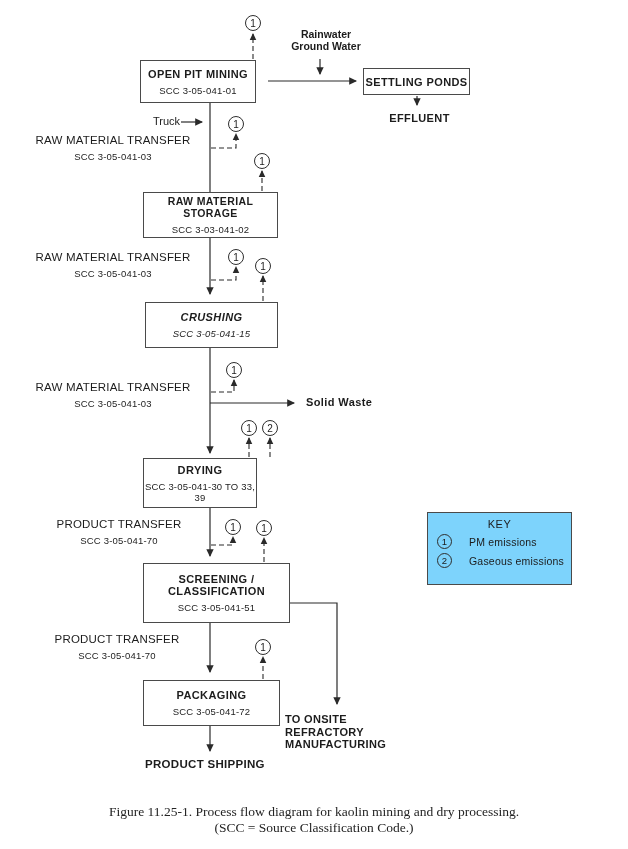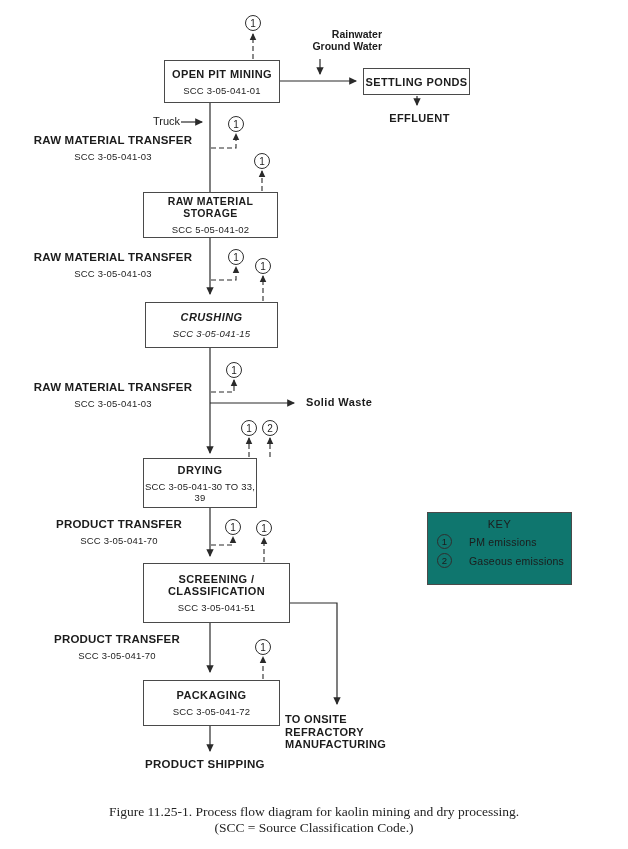--- a/index.html
+++ b/index.html
@@ -14,29 +14,29 @@
     display:flex;flex-direction:column;align-items:center;justify-content:center;
     text-align:center;box-sizing:border-box;
   }
   .box-title{font-weight:bold;font-size:11px;letter-spacing:.4px;line-height:12px;}
   .box-scc{font-size:9.5px;margin-top:5px;letter-spacing:.2px;}
   .badge{
     position:absolute;width:16px;height:16px;border:1.2px solid #2e2e2e;border-radius:50%;
     background:#fff;font-size:10px;line-height:15px;text-align:center;box-sizing:border-box;
   }
   .side-label{position:absolute;text-align:center;}
-  .side-title{font-weight:bold;font-size:11.5px;letter-spacing:.2px;}
+  .side-title{font-weight:normal;font-size:11.5px;letter-spacing:.2px;}
   .side-scc{font-size:9.5px;margin-top:5px;letter-spacing:.2px;}
   .ann{position:absolute;}
-  .ann-sm{font-size:10.5px;font-weight:600;line-height:11.5px;text-align:right;}
+  .ann-sm{font-size:10.5px;font-weight:600;line-height:11.5px;text-align:center;}
   .ann-caps{font-size:11px;font-weight:600;letter-spacing:.4px;text-align:center;}
   .ann-bold{font-size:11px;font-weight:bold;letter-spacing:.3px;text-align:left;line-height:12.5px;}
   .key-box{
     position:absolute;left:427px;top:512px;width:145px;height:73px;
-    border:1.4px solid #4a4a4a;background:#0f766e;box-sizing:border-box;padding:5px 0 0 9px;
+    border:1.4px solid #4a4a4a;background:#7dd3fc;box-sizing:border-box;padding:5px 0 0 9px;
   }
   .key-title{text-align:center;font-size:11px;letter-spacing:.5px;margin-bottom:4px;margin-right:9px;}
   .key-item{display:flex;align-items:center;margin-top:4px;}
   .key-badge{
     width:15px;height:15px;border:1.2px solid #2e2e2e;border-radius:50%;flex:0 0 auto;
     font-size:9.5px;line-height:14px;text-align:center;box-sizing:border-box;margin-right:4px;
   }
   .key-label{font-size:10.5px;letter-spacing:.2px;padding-left:13px;}
   .caption{
     position:absolute;left:0;top:804px;width:628px;text-align:center;
@@ -88,32 +88,32 @@
   <div class="badge" style="left:254px;top:153px;">1</div>
   <div class="badge" style="left:228px;top:249px;">1</div>
   <div class="badge" style="left:255px;top:258px;">1</div>
   <div class="badge" style="left:226px;top:362px;">1</div>
   <div class="badge" style="left:241px;top:420px;">1</div>
   <div class="badge" style="left:262px;top:420px;">2</div>
   <div class="badge" style="left:225px;top:519px;">1</div>
   <div class="badge" style="left:256px;top:520px;">1</div>
   <div class="badge" style="left:255px;top:639px;">1</div>
 
-  <div class="box" style="left:164px;top:60px;width:116px;height:43px;">
+  <div class="box" style="left:140px;top:60px;width:116px;height:43px;">
     <div class="box-title">OPEN PIT MINING</div>
     <div class="box-scc">SCC 3-05-041-01</div>
   </div>
 
   <div class="box" style="left:363px;top:68px;width:107px;height:27px;">
     <div class="box-title">SETTLING PONDS</div>
   </div>
 
   <div class="box" style="left:143px;top:192px;width:135px;height:46px;">
     <div class="box-title" style="font-size:10.5px;">RAW MATERIAL STORAGE</div>
-    <div class="box-scc">SCC 5-05-041-02</div>
+    <div class="box-scc">SCC 3-03-041-02</div>
   </div>
 
   <div class="box" style="left:145px;top:302px;width:133px;height:46px;font-style:italic;">
     <div class="box-title">CRUSHING</div>
     <div class="box-scc">SCC 3-05-041-15</div>
   </div>
 
   <div class="box" style="left:143px;top:458px;width:114px;height:50px;">
     <div class="box-title">DRYING</div>
     <div class="box-scc">SCC 3-05-041-30 TO 33, 39</div>

